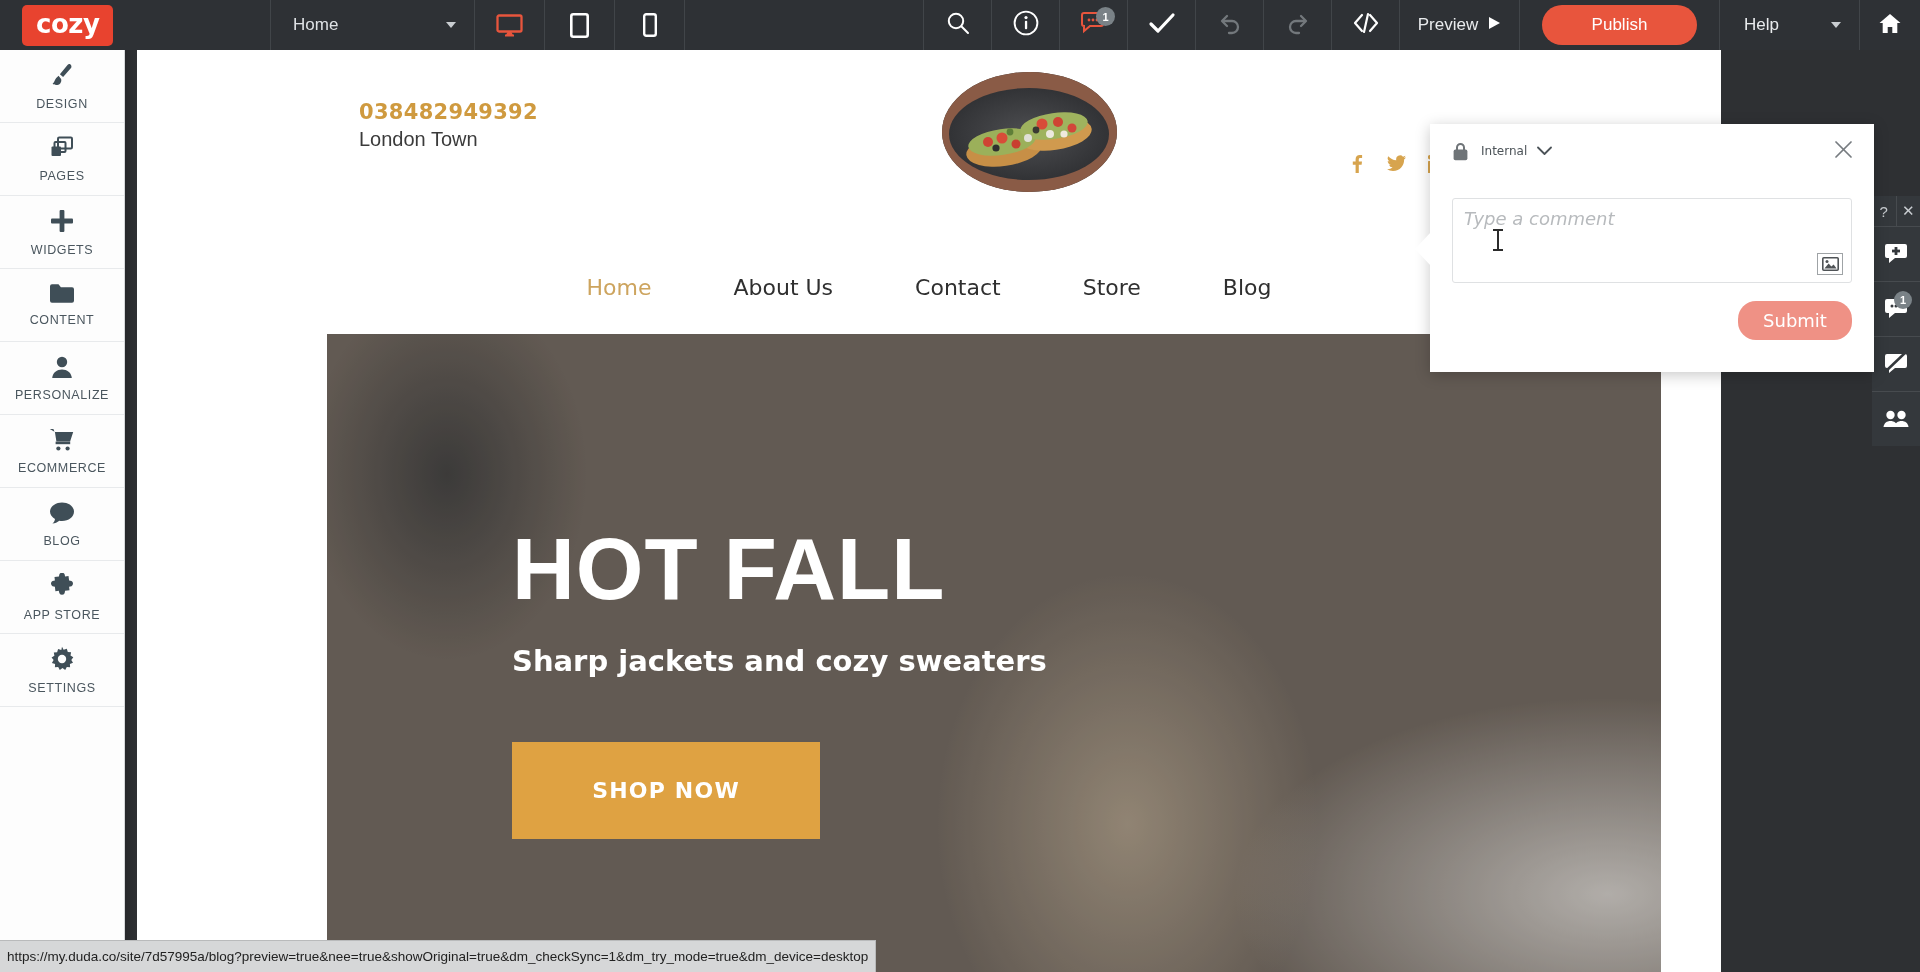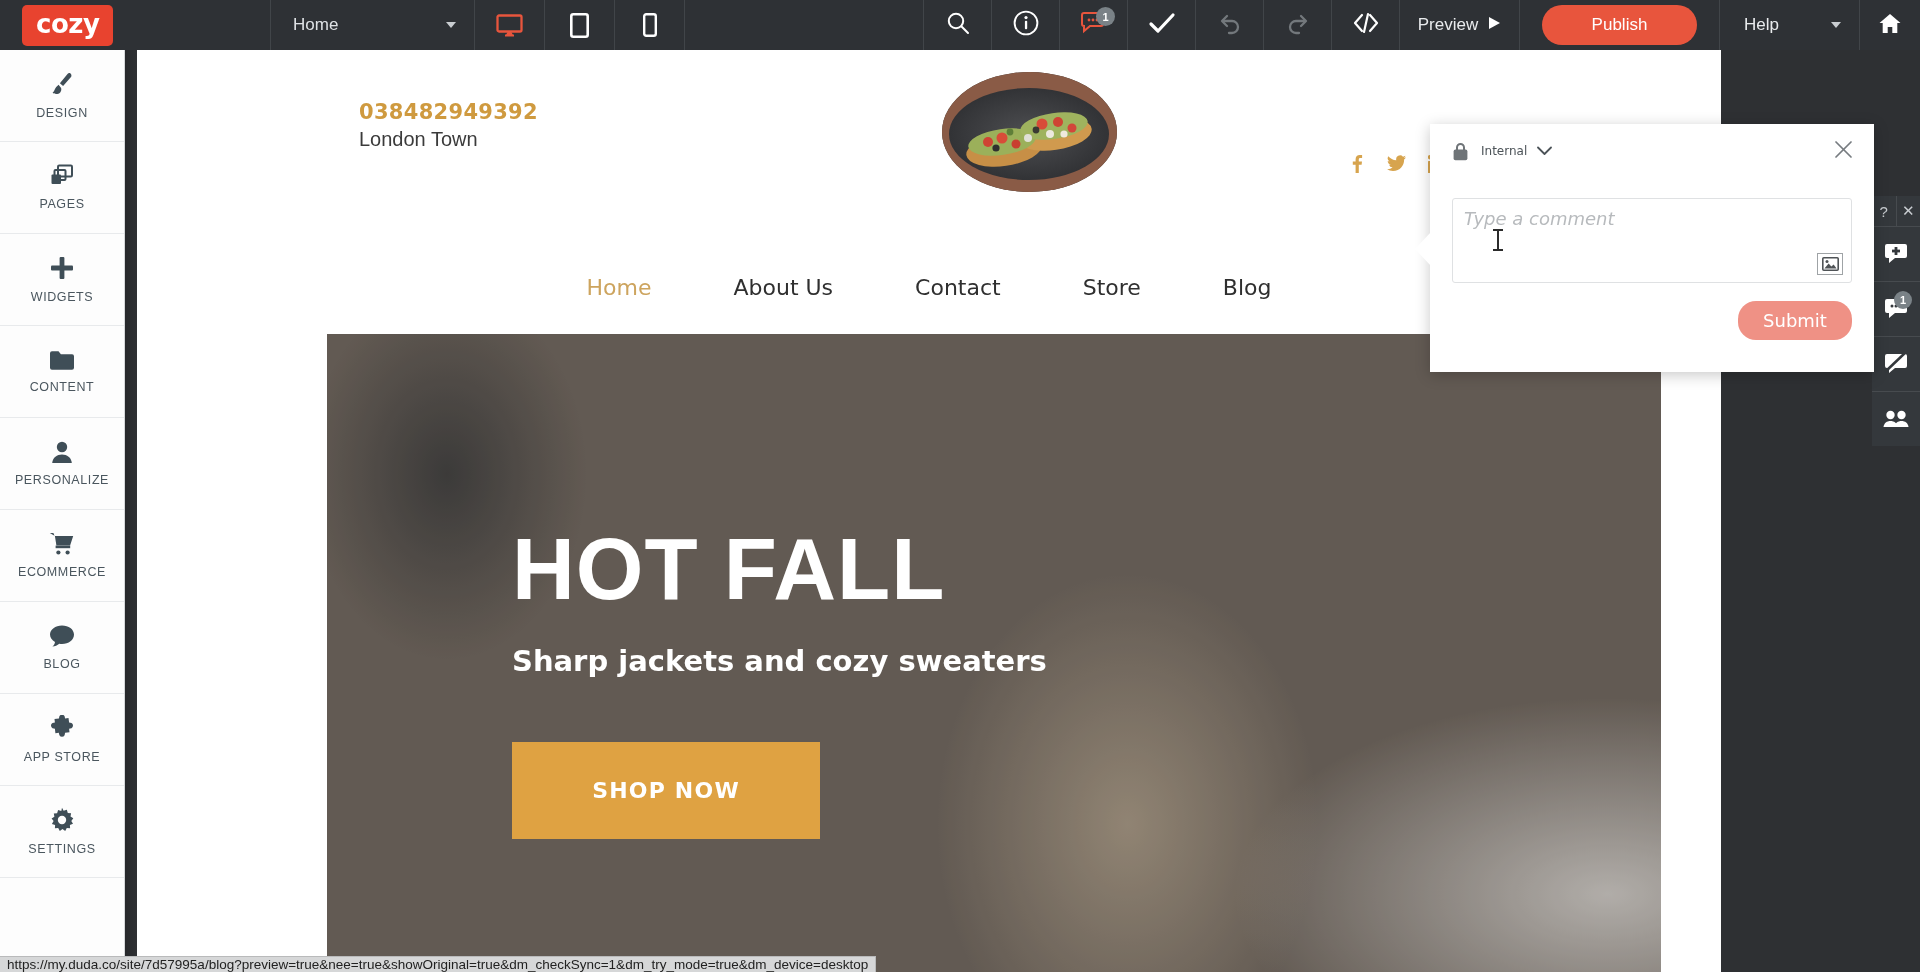--- a/index.html
+++ b/index.html
@@ -48,21 +48,21 @@
     display:flex; align-items:center; justify-content:center; font-weight:bold;
   }
   .chev{ width:0;height:0;border-left:5px solid transparent;border-right:5px solid transparent;border-top:6px solid #c9cdd1;}
 
   
   #sidebar{
     position:absolute; top:50px; left:0; width:125px; height:922px;
     background:#fdfdfd; border-right:1px solid #d6d8da; z-index:50;
   }
   .side-item{
-    height:92px; border-bottom:1px solid #e8eaec;
+    height:73px; border-bottom:1px solid #e8eaec;
     display:flex; flex-direction:column; align-items:center; justify-content:center;
     gap:9px; cursor:pointer;
   }
   .side-label{ font-size:12.5px; color:#4a565e; letter-spacing:0.6px; }
   .side-icon svg{ display:block; fill:#3f4e57; }
 
   
   #sideshadow{
     position:absolute; top:50px; left:125px; width:12px; height:922px;
     background:linear-gradient(to right,rgba(0,0,0,0.16),rgba(0,0,0,0));
@@ -210,21 +210,21 @@
   }
   .rail-item svg{ display:block; fill:#ffffff; }
   .rail-badge{
     position:absolute; top:9px; right:8px; width:18px; height:18px;
     background:#7a8287; color:#fff; border-radius:50%; font-size:11px;
     display:flex; align-items:center; justify-content:center; font-weight:bold;
   }
 
   
   #status{
-    position:absolute; left:0; bottom:0; height:16px;
+    position:absolute; left:0; bottom:0; height:32px;
     background:#d6d7d8; border:1px solid #b9babb; border-left:none; border-bottom:none;
     display:flex; align-items:center; padding:0 7px; z-index:80;
     font-size:13.5px; color:#222; font-family:"Liberation Sans", sans-serif;
     white-space:nowrap;
   }
 </style>
 </head>
 <body>
 
 <div id="topbar">

